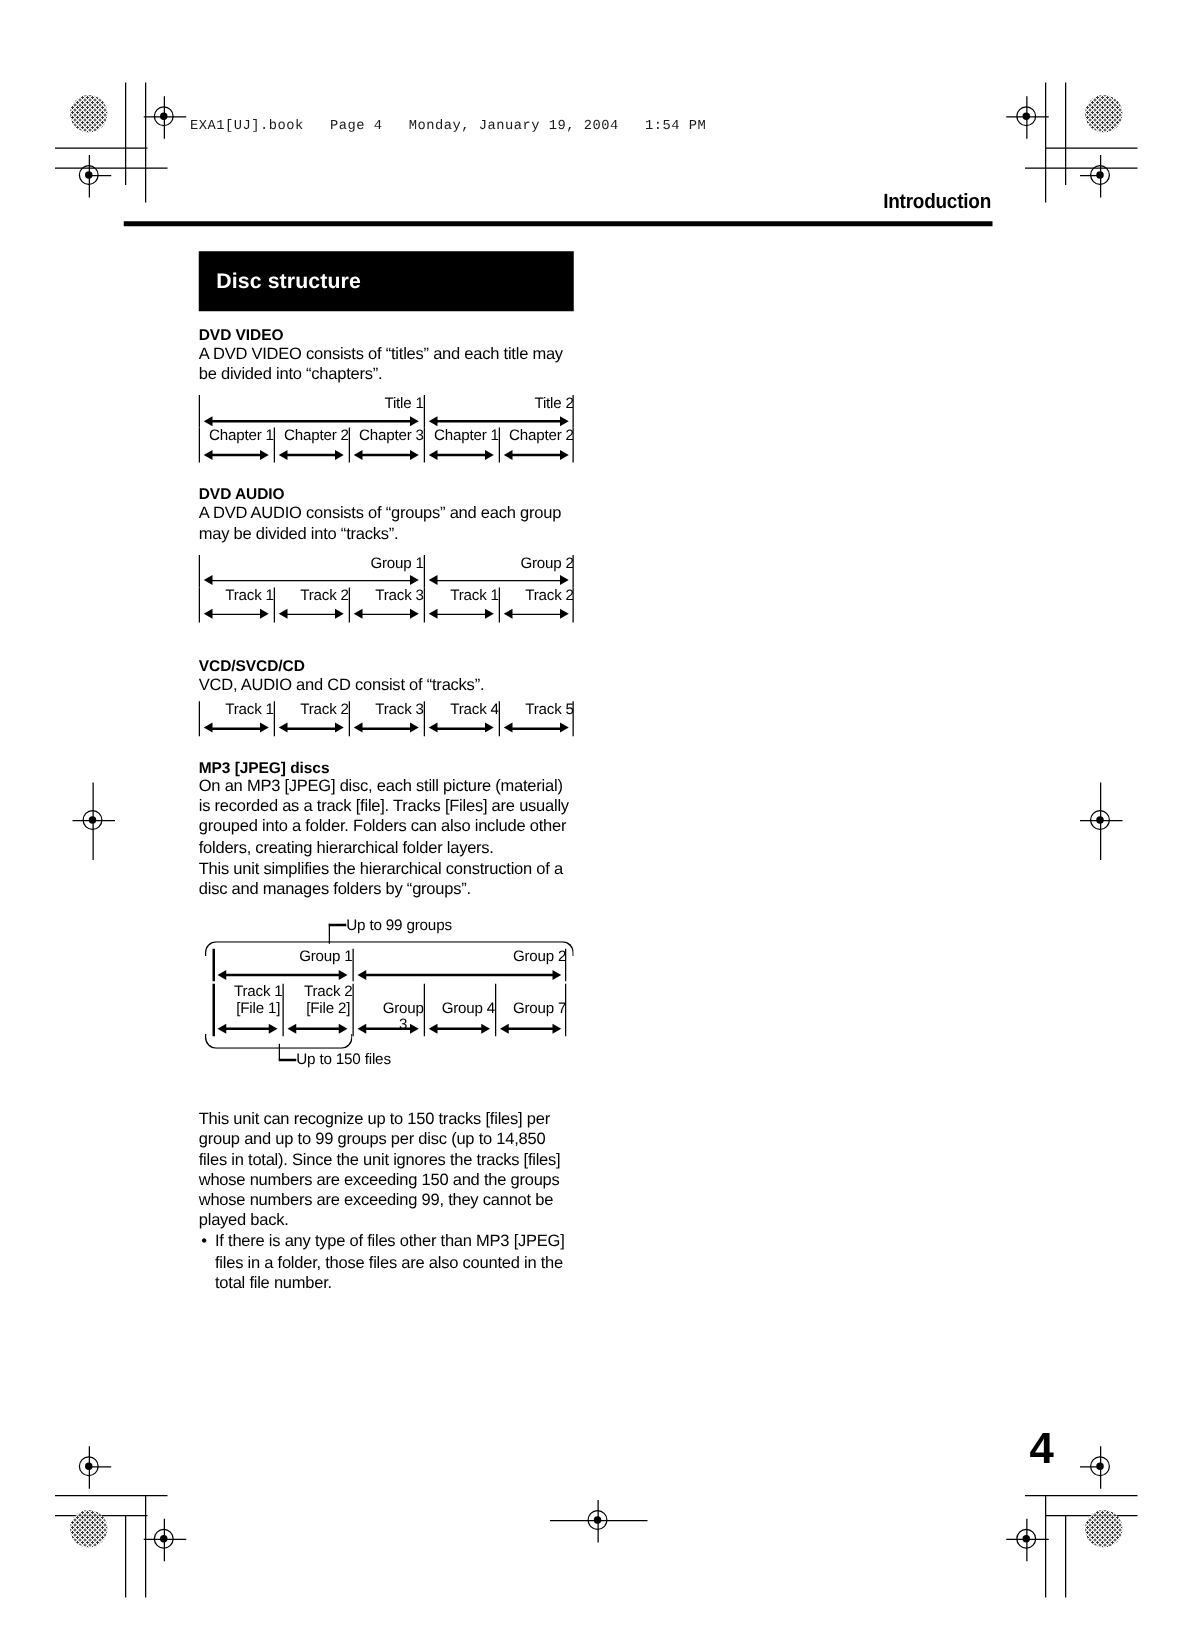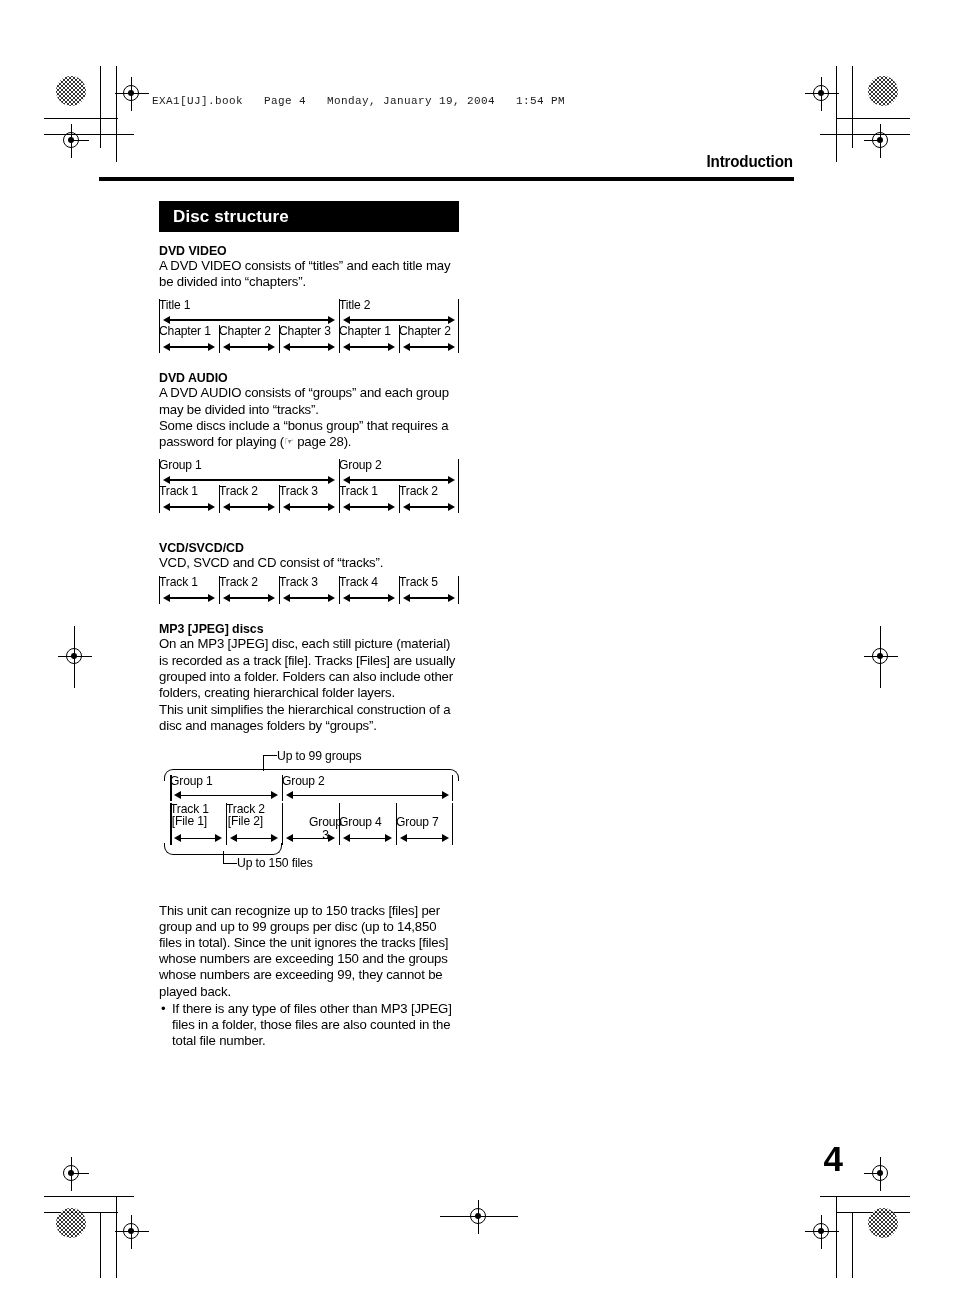--- a/index.html
+++ b/index.html
@@ -111,21 +111,21 @@
   
   .content {
     position: absolute;
     left: 159px;
     top: 201px;
     width: 300px;
   }
 
   .section-banner {
     width: 300px;
-    height: 31px;
+    height: 48px;
     background: #000;
     color: #fff;
     font-size: 17px;
     font-weight: bold;
     letter-spacing: .1px;
     display: flex;
     align-items: center;
     padding-left: 14px;
     box-sizing: border-box;
   }
@@ -174,21 +174,21 @@
     position: relative;
     height: 26px;
   }
   .diag-row.tall { height: 42px; }
 
   .diag-cell {
     position: relative;
     box-sizing: border-box;
     display: flex;
     flex-direction: column;
-    align-items: flex-start;
+    align-items: flex-end;
     justify-content: flex-start;
   }
   .diag-cell .cell-label {
     font-size: 12.1px;
     line-height: 13px;
     text-align: center;
     letter-spacing: -0.15px;
     padding-top: 0px;
     white-space: pre-line;
     position: relative;
@@ -462,21 +462,20 @@
             <span class="head l"></span>
             <span class="shaft"></span>
             <span class="head r"></span>
           </div>
       </div>
     </div>
   </div>
 
   <h3 class="sub" style="margin-top:18px;">DVD AUDIO</h3>
   <p class="body">A DVD AUDIO consists of “groups” and each group may be divided into “tracks”.</p>
-  <p class="body">Some discs include a “bonus group” that requires a password for playing (<span class="hand-icon">☞</span> page 28).</p>
 
   <div class="diagram">
     <div class="diag-row">
       <div class="diag-cell" style="width:180px;">
         <div class="tick left" style="height:26px;"></div>
         <div class="cell-label">Group 1</div>
         <div class="arrow" style="top:16px;">
             <span class="head l"></span>
             <span class="shaft"></span>
             <span class="head r"></span>
@@ -537,21 +536,21 @@
         <div class="arrow" style="top:17px;">
             <span class="head l"></span>
             <span class="shaft"></span>
             <span class="head r"></span>
           </div>
       </div>
     </div>
   </div>
 
   <h3 class="sub" style="margin-top:28px;">VCD/SVCD/CD</h3>
-  <p class="body">VCD, SVCD and CD consist of “tracks”.</p>
+  <p class="body">VCD, AUDIO and CD consist of “tracks”.</p>
 
   <div class="diagram" style="margin-top:5px;">
     <div class="diag-row" style="height:28px;">
       <div class="diag-cell" style="width:60px;">
         <div class="tick left" style="height:28px;"></div>
         <div class="cell-label">Track 1</div>
         <div class="arrow" style="top:17px;">
             <span class="head l"></span>
             <span class="shaft"></span>
             <span class="head r"></span>

